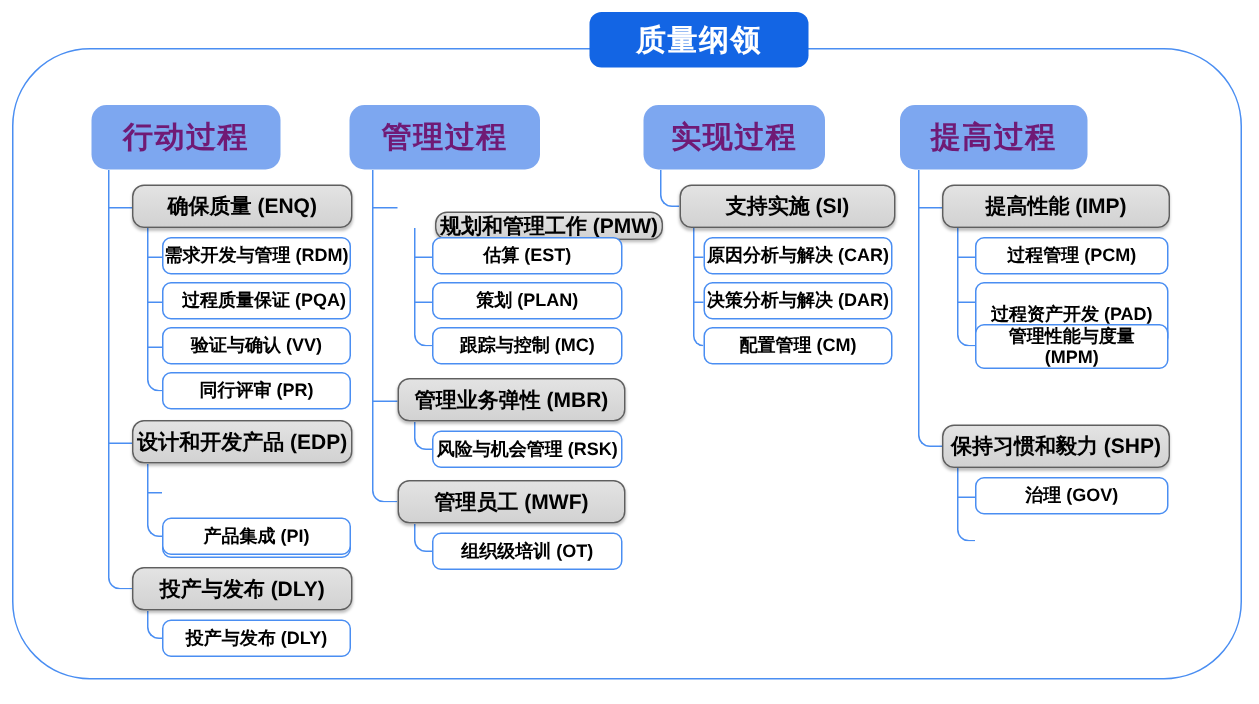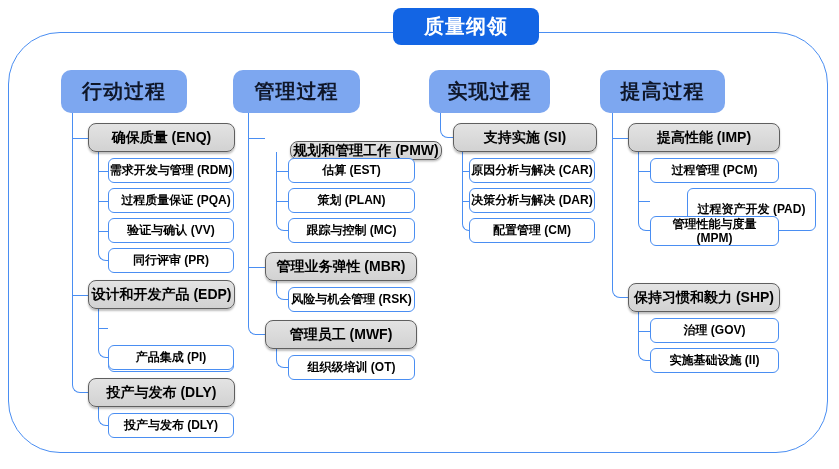--- a/index.html
+++ b/index.html
@@ -16,21 +16,21 @@
     border:1.6px solid var(--line-blue);border-radius:52px;box-sizing:border-box;
   }
   .title{
     position:absolute;left:345px;top:8px;width:146px;height:37px;
     background:var(--title-bg);border-radius:8px;color:#ffffff;
     font-size:20px;font-weight:700;display:flex;align-items:center;justify-content:center;
     z-index:3;letter-spacing:1px;margin-left:48px;
   }
   .box-header{
     position:absolute;background:var(--header-bg);border-radius:10px;
-    color:#0f172a;font-size:20px;font-weight:700;letter-spacing:1px;
+    color:#701a75;font-size:20px;font-weight:700;letter-spacing:1px;
     display:flex;align-items:center;justify-content:center;box-sizing:border-box;z-index:2;
   }
   .box-gray{
     position:absolute;background:linear-gradient(180deg,#e3e3e3,#d2d2d2);
     border:1.5px solid var(--gray-border);border-radius:8px;
     color:#000000;font-size:14px;font-weight:700;white-space:pre;
     display:flex;align-items:center;justify-content:center;box-sizing:border-box;z-index:2;
     box-shadow:0 1.5px 2px rgba(0,0,0,0.25);
   }
   .box-child{
@@ -104,21 +104,20 @@
     <div class="box-child" style="left: 469px; top: 188px; width: 126px; height: 25px;">决策分析与解决 (DAR)</div>
     <div class="box-child" style="left: 469px; top: 218px; width: 126px; height: 25px;">配置管理 (CM)</div>
     <div class="box-header" style="left: 600px; top: 70px; width: 125px; height: 43px;">提高过程</div>
     <div class="elbow" style="left: 612px; top: 113px; width: 16px; height: 184.5px;"></div>
     <div class="stub" style="left: 612px; top: 137.5px; width: 16px;"></div>
     <div class="box-gray" style="left: 628px; top: 123px; width: 152px; height: 29px;">提高性能 (IMP)</div>
     <div class="elbow" style="left: 638px; top: 152px; width: 12px; height: 79px;"></div>
     <div class="stub" style="left: 638px; top: 170.5px; width: 12px;"></div>
     <div class="box-child" style="left: 650px; top: 158px; width: 129px; height: 25px;">过程管理 (PCM)</div>
     <div class="stub" style="left: 638px; top: 200.5px; width: 12px;"></div>
-    <div class="box-child" style="left: 650px; top: 188px; width: 129px; height: 43px; margin-left: 37px;">过程资产开发 (PAD)</div>
+    <div class="box-child" style="left: 650px; top: 188px; width: 129px; height: 43px;">过程资产开发 (PAD)</div>
     <div class="box-child" style="left: 650px; top: 216px; width: 129px; height: 30px;">管理性能与度量
 (MPM)</div>
     <div class="box-gray" style="left: 628px; top: 283px; width: 152px; height: 29px;">保持习惯和毅力 (SHP)</div>
     <div class="elbow" style="left: 638px; top: 312px; width: 12px; height: 48.5px;"></div>
     <div class="stub" style="left: 638px; top: 330.5px; width: 12px;"></div>
     <div class="box-child" style="left: 650px; top: 318px; width: 129px; height: 25px;">治理 (GOV)</div>
-    <div class="box-child" style="left: 650px; top: 348px; width: 129px; height: 25px;">实施基础设施 (II)</div>
   </div>
 
 </body></html>

